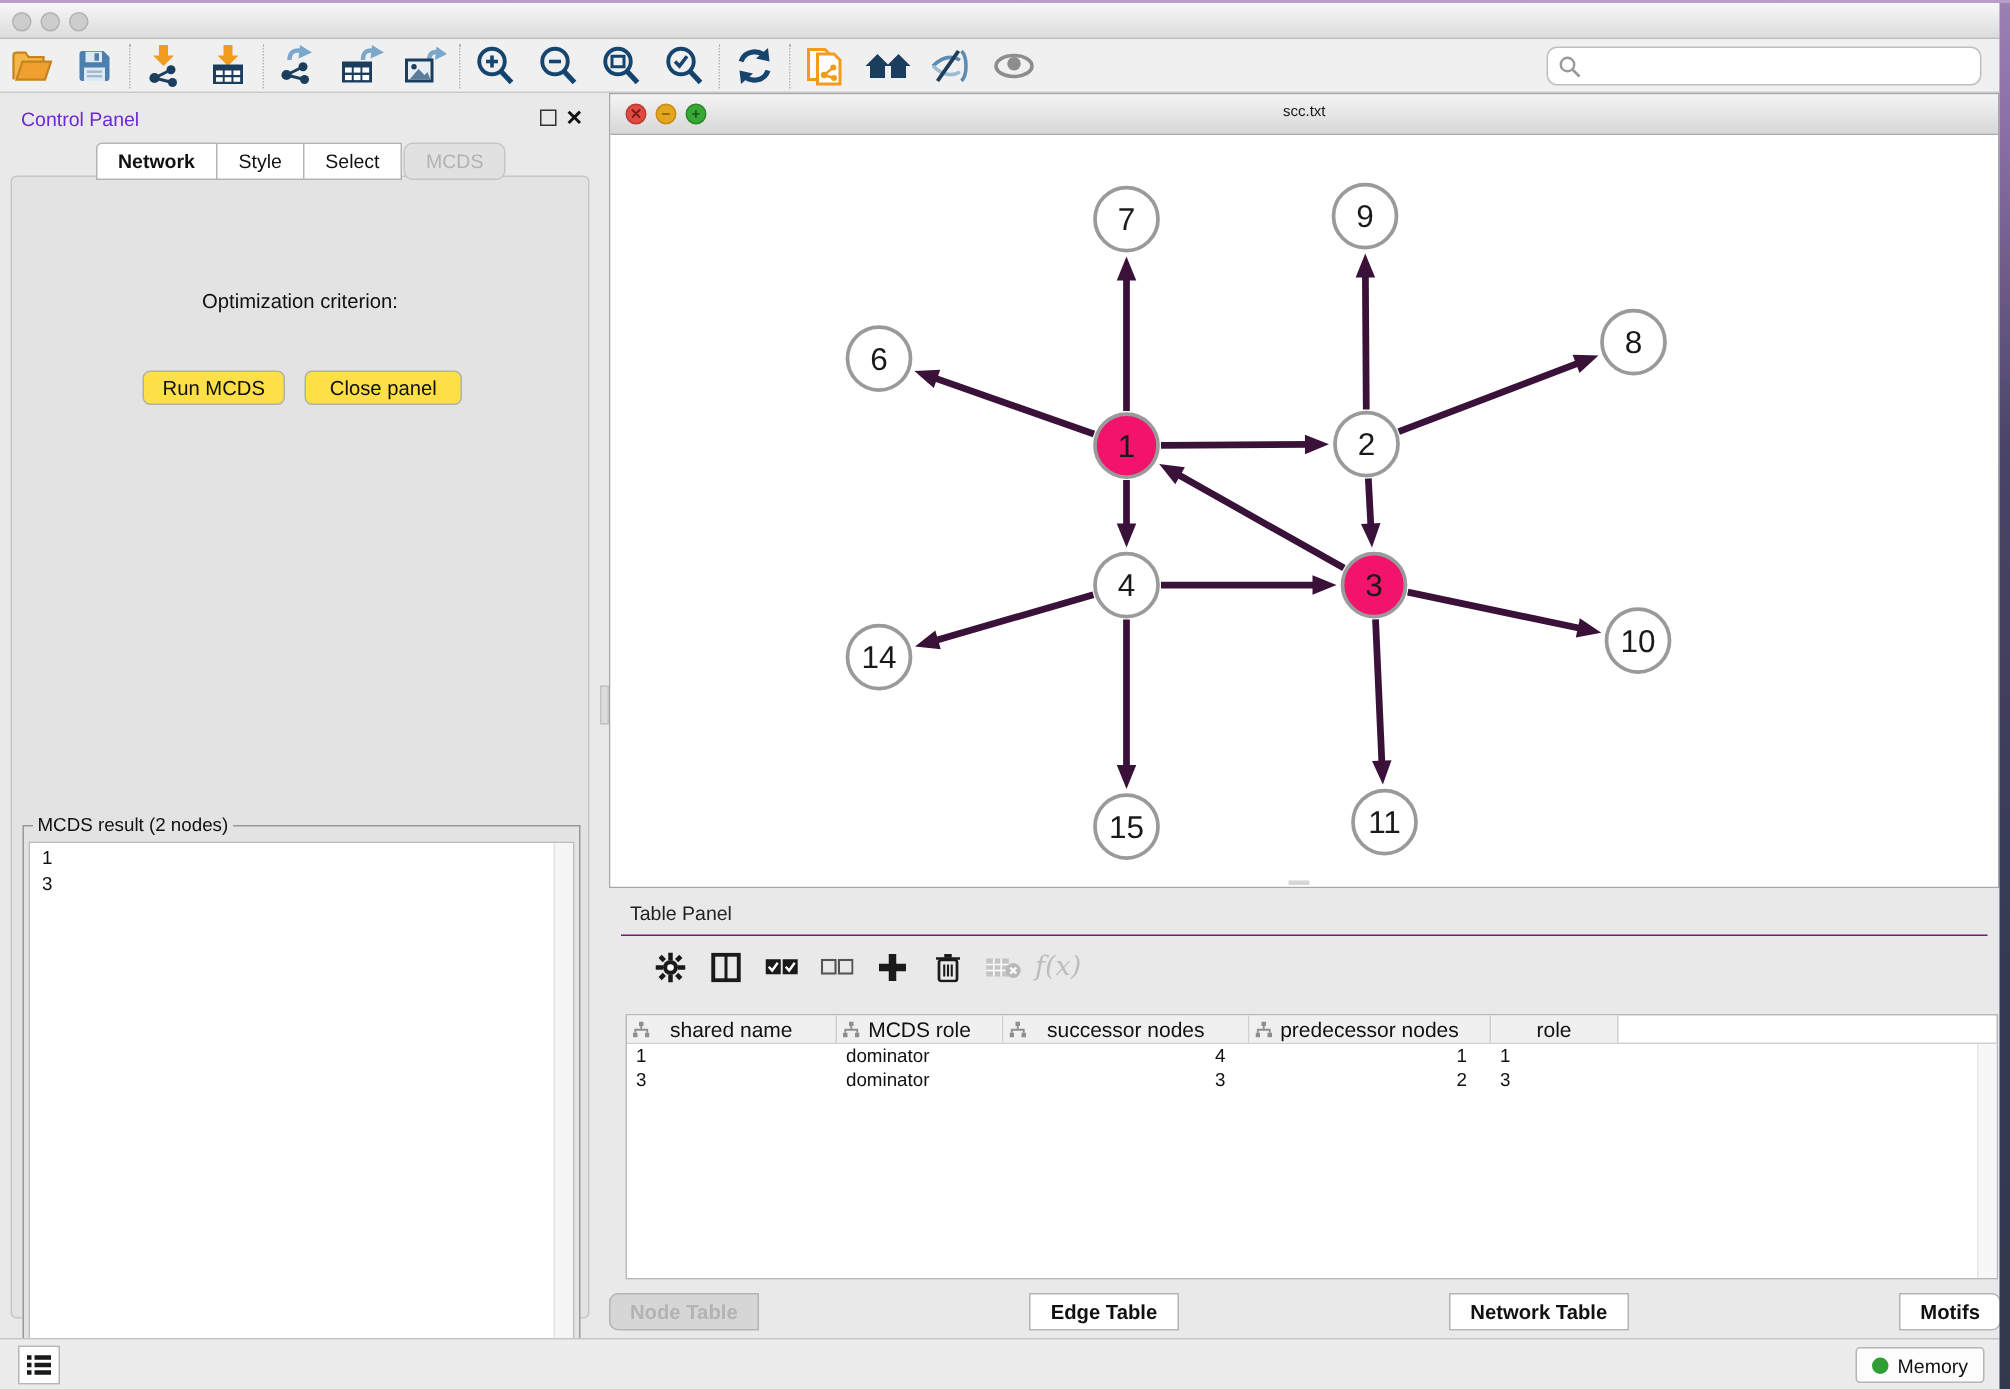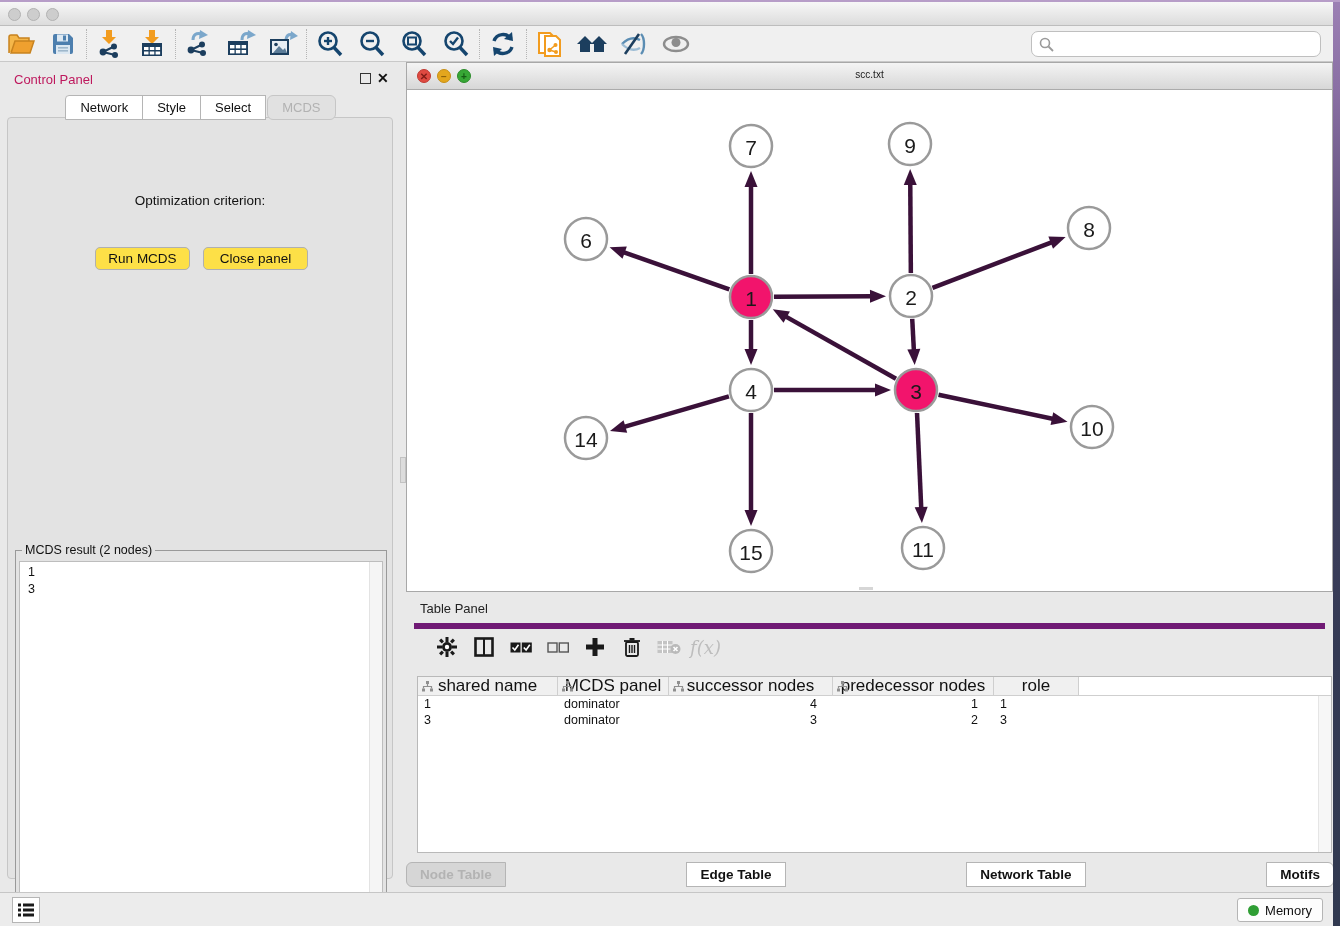--- a/index.html
+++ b/index.html
@@ -25,26 +25,26 @@
     background:#f0f0f0; border-bottom:1px solid #c9c9c9; display:flex; align-items:center; }
   .tool { width:42px; height:32px; display:flex; align-items:center; justify-content:center; }
   .tsep { width:1px; height:30px; border-left:1px dotted #b5b5b5; margin:0 2px; }
   .search-box { position:absolute; right:12px; top:5px; width:290px; height:26px; background:#fff;
     border:1px solid #bfbfbf; border-radius:7px; display:flex; align-items:center; padding-left:7px; }
   .search-box input { border:none; outline:none; flex:1; font-size:13px; margin-left:5px;
     font-family:"Liberation Sans",sans-serif; background:transparent; }
 
   
   .control-panel { position:absolute; left:0; top:62px; width:400px; height:830px; }
-  .cp-header { position:absolute; left:14px; top:10px; font-size:13px; color:#be185d; }
+  .cp-header { position:absolute; left:14px; top:10px; font-size:13px; color:#6d28d9; }
   .float-box { position:absolute; top:11px; width:11px; height:11px; border:1.5px solid #333; }
   .close-x { position:absolute; top:8px; font-size:14px; font-weight:bold; color:#111; }
   .cp-tabs { position:absolute; left:0; top:33px; width:100%; display:flex; justify-content:center; z-index:2; }
   .tab { font-size:13px; padding:4px 14px; background:#fff; border:1px solid #b5b5b5; margin-right:-1px; cursor:default; }
-  .tab:first-child { border-radius:4px 0 0 0; }
+  .tab:first-child { border-radius:4px 0 0 0;font-weight:bold; }
   .tab.cp-active { background:#e1e1e1; color:#b2b2b2; border-radius:6px; border-color:#c6c6c6; margin-left:2px; }
   .cp-body { position:absolute; left:7px; top:55px; width:386px; height:762px;
     background:#e3e3e3; border:1px solid #c6c6c6; border-radius:4px; }
   .opt-label { position:absolute; left:0; right:0; top:75px; text-align:center; font-size:13.5px; }
   .dropdown { position:absolute; left:37px; top:96px; width:312px; height:23px; background:#fff;
     border:1px solid #b0b0b0; border-radius:5px; display:flex; align-items:center;
     padding:0 8px 0 12px; font-size:13.5px; }
   .dropdown .dd-text { flex:1; }
   .btn { position:absolute; top:129px; height:23px; background:#fde047; border:1px solid #b0b0b0;
     border-radius:5px; font-size:13.5px; text-align:center; line-height:21px; }
@@ -72,28 +72,28 @@
   .traffic.red    { left:10px; background:#df4a41; border:1px solid #c03a33; color:#7e1b16; }
   .traffic.yellow { left:30px; background:#e3a61d; border:1px solid #c78f16; color:#8a610a; }
   .traffic.green  { left:50px; background:#37a735; border:1px solid #2c8b2b; color:#145c14; }
   .net-canvas { position:absolute; left:0; top:27px; width:925px; height:501px; background:#fff; }
   .canvas-grip { position:absolute; left:452px; bottom:1px; width:14px; height:3px; background:#d6d6d6; }
 
   
   .table-panel { position:absolute; left:406px; top:595px; width:927px; height:295px; }
   .tp-header-title { position:absolute; left:14px; top:6px; font-size:13px; color:#222; }
   .tp-toolbar { position:absolute; left:8px; top:28px; width:911px; height:42px;
-    border-top:6px solid #701a75; display:flex; align-items:center; padding-left:14px; }
+    border-top:1px solid #701a75; display:flex; align-items:center; padding-left:14px; }
   .tp-tool { width:37px; height:32px; display:flex; align-items:center; justify-content:center; }
   .fx { font-family:"DejaVu Serif", serif; font-style:italic; font-size:18px; color:#bdbdbd; }
   .data-table { position:absolute; left:11px; top:81px; width:915px; height:177px;
     background:#fff; border:1px solid #b9b9b9; }
   .thead { display:flex; height:19px; border-bottom:1px solid #cfcfcf; }
   .th { position:relative; background:#f0f0f0; border-right:1px solid #cfcfcf; height:100%;
-    display:flex; align-items:center; justify-content:center; font-size:17px; }
+    display:flex; align-items:center; justify-content:center; font-size:14px; }
   .th svg { position:absolute; left:4px; top:4px; }
   .trow { display:flex; height:16px; font-size:12.5px; }
   .td { padding:1px 6px 0 6px; overflow:hidden; white-space:nowrap; }
   .td.r { text-align:right; padding-right:16px; }
   .table-scroll { position:absolute; right:0; top:19px; width:13px; bottom:0;
     background:#f7f7f7; border-left:1px solid #e5e5e5; }
   .tp-tabs { position:absolute; left:0; width:100%; top:267px; display:flex; justify-content:space-between; }
   .tp-tab { font-size:13.5px; font-weight:600; padding:4px 13px; background:#fff;
     border:1px solid #b5b5b5; margin-right:-1px; }
   .tp-tab:first-child { border-radius:6px 0 0 6px; }
@@ -456,21 +456,21 @@
           </div>
           <div class="th" style="width: 111px;">
             <svg width="11" height="11" viewBox="0 0 11 11">
               <g fill="#8f8f8f">
                 <rect x="4" y="0" width="3" height="3"></rect>
                 <rect x="0" y="7.5" width="3" height="3"></rect>
                 <rect x="8" y="7.5" width="3" height="3"></rect>
               </g>
               <path d="M5.5 3 L5.5 5.5 M1.5 7.5 L1.5 5.5 L9.5 5.5 L9.5 7.5" stroke="#8f8f8f" fill="none" stroke-width="1.2"></path>
             </svg>
-            <span>MCDS panel</span>
+            <span>MCDS role</span>
           </div>
           <div class="th" style="width: 164px;">
             <svg width="11" height="11" viewBox="0 0 11 11">
               <g fill="#8f8f8f">
                 <rect x="4" y="0" width="3" height="3"></rect>
                 <rect x="0" y="7.5" width="3" height="3"></rect>
                 <rect x="8" y="7.5" width="3" height="3"></rect>
               </g>
               <path d="M5.5 3 L5.5 5.5 M1.5 7.5 L1.5 5.5 L9.5 5.5 L9.5 7.5" stroke="#8f8f8f" fill="none" stroke-width="1.2"></path>
             </svg>

